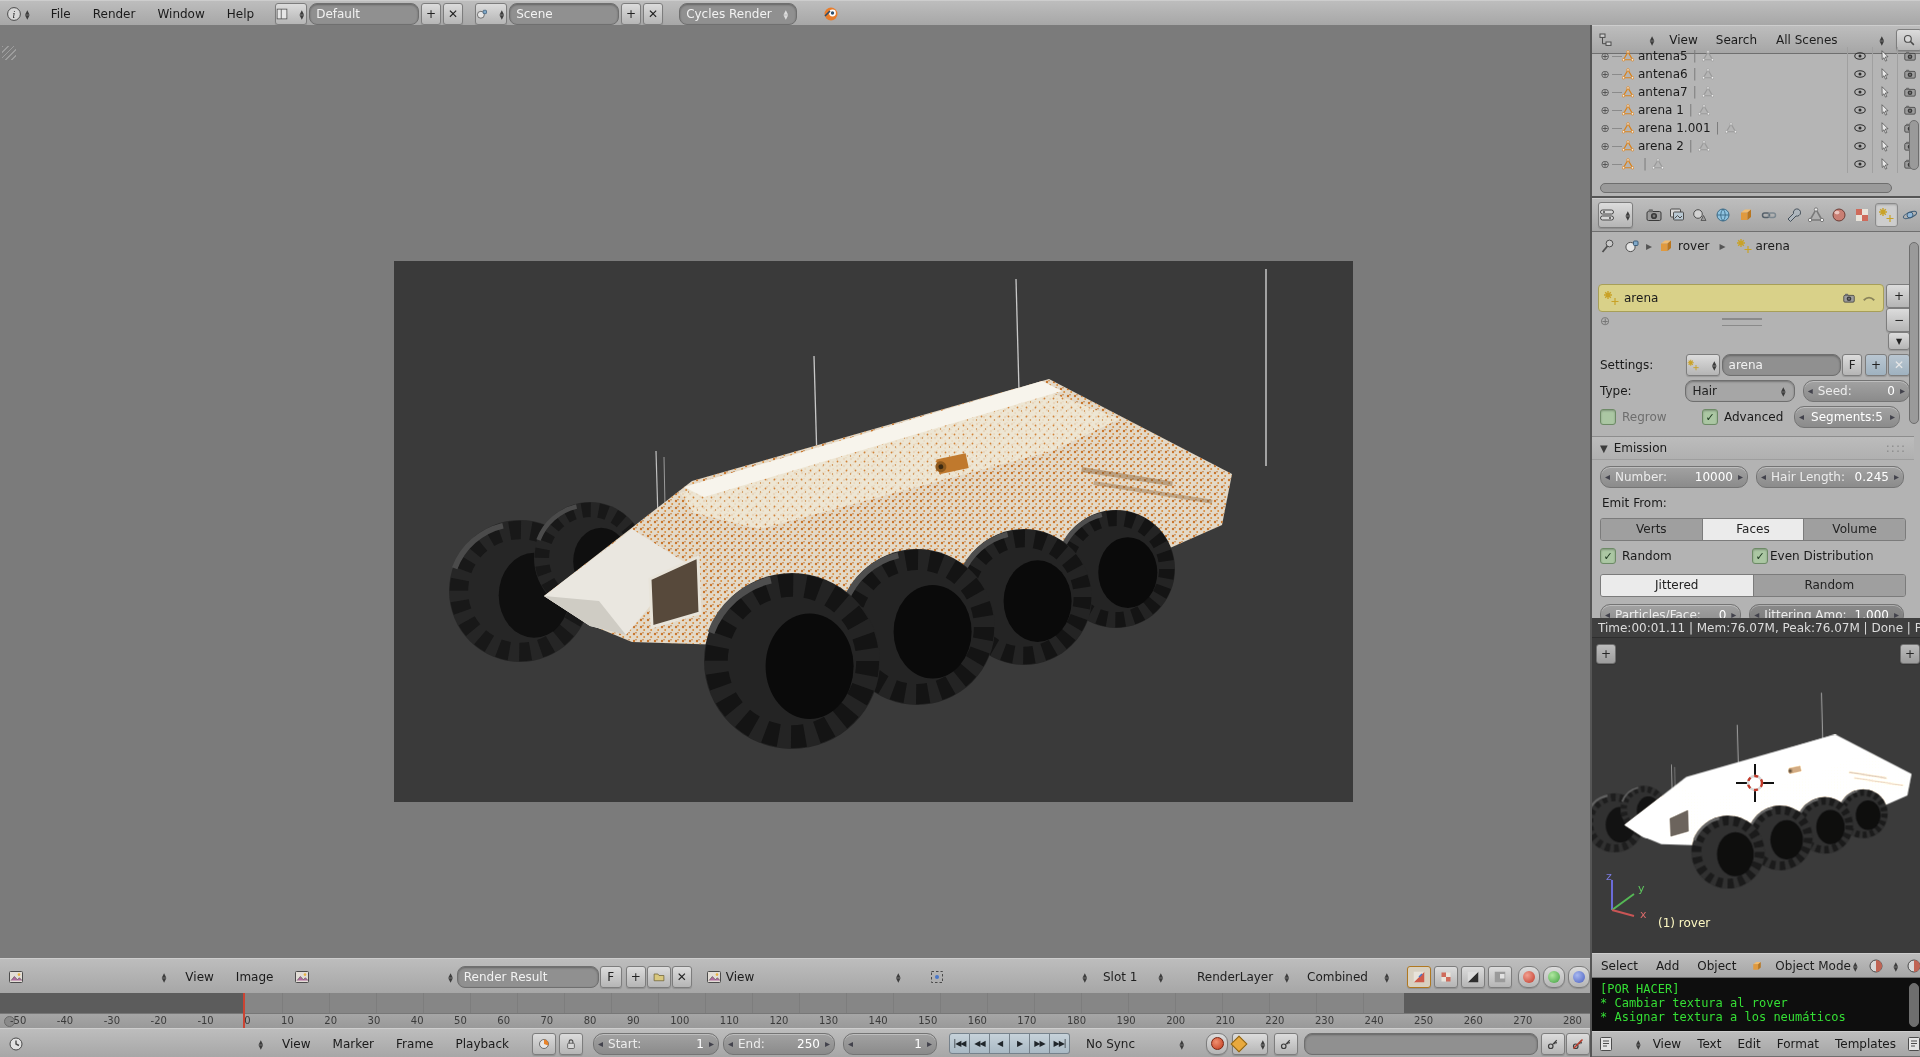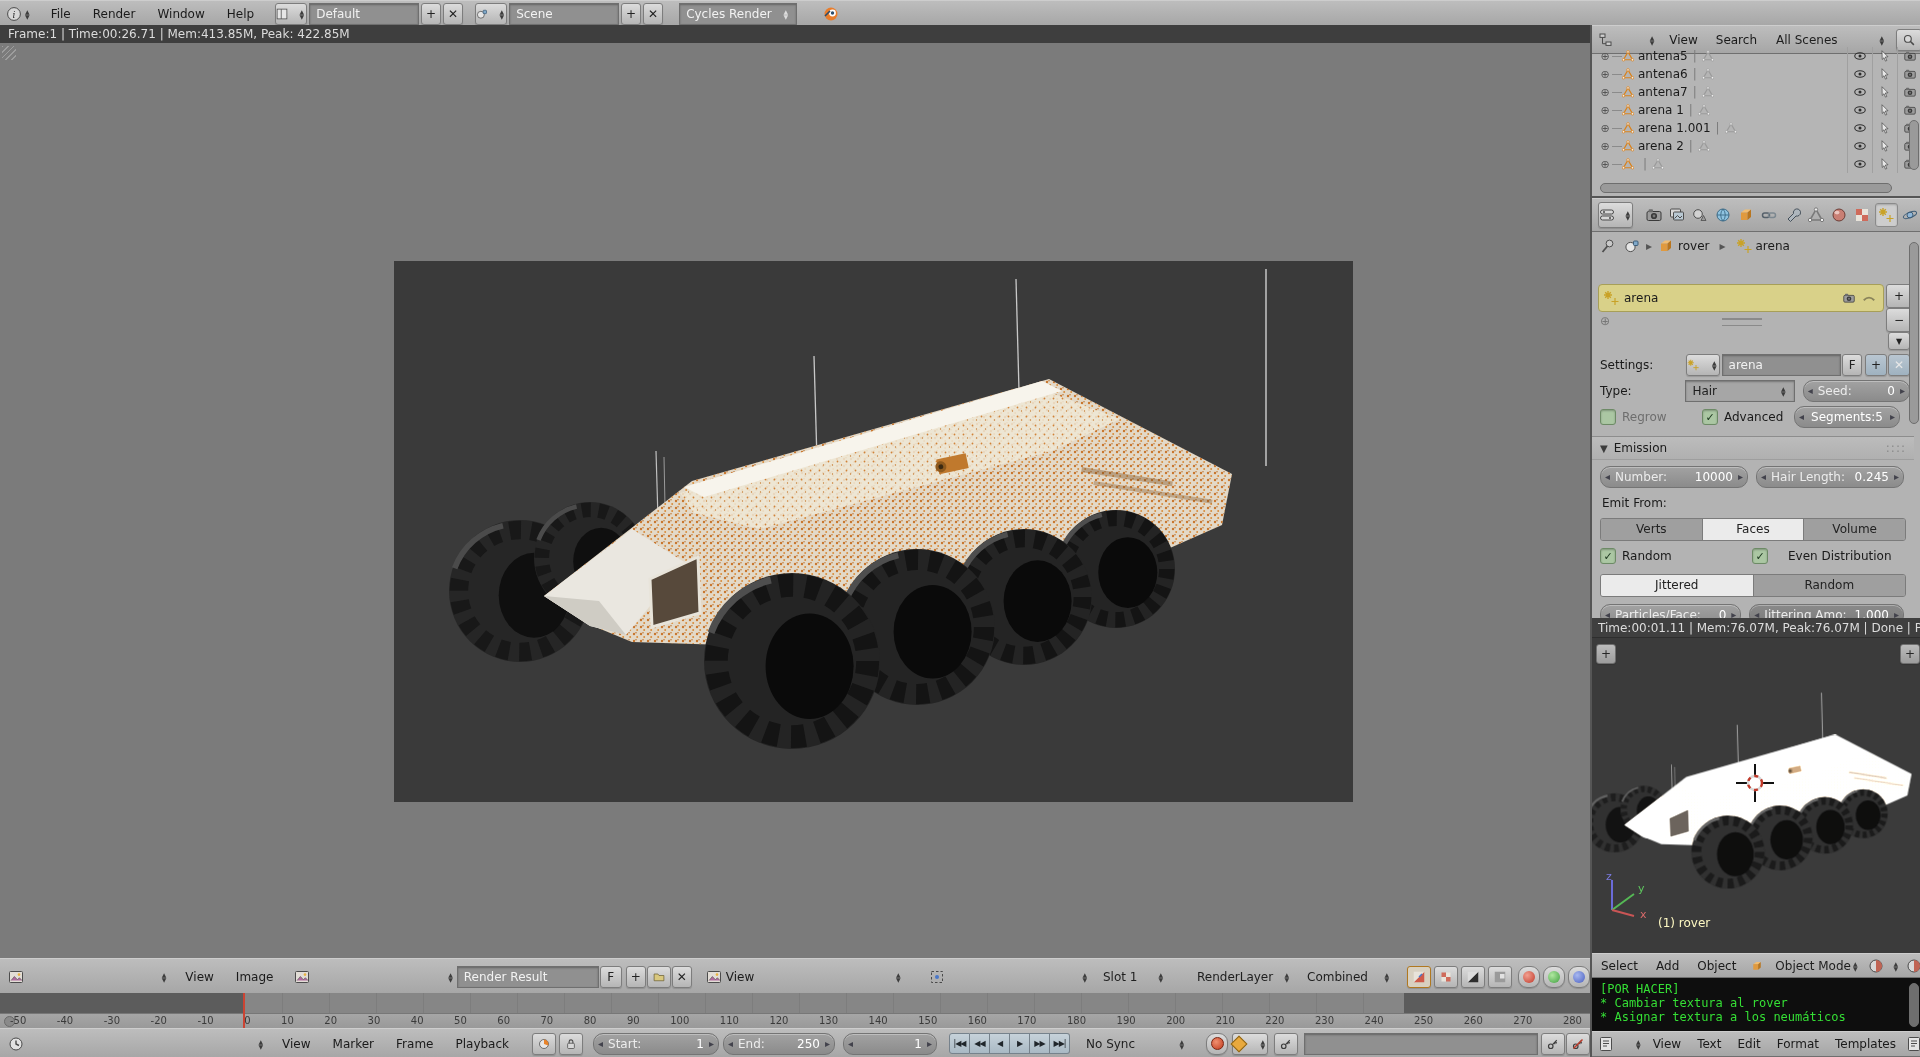--- a/index.html
+++ b/index.html
@@ -2,21 +2,21 @@
 <html><head>
 <meta charset="utf-8">
 <style>
   html,body{margin:0;padding:0;background:#2a2a2a}
   #app{position:relative;width:1920px;height:1057px;overflow:hidden;
        font-family:"DejaVu Sans","Liberation Sans",sans-serif;font-size:12px;color:#1a1a1a;background:#7b7b7b}
   .abs{position:absolute}
   .bar{background:linear-gradient(#bdbdbd,#a6a6a6);border-top:1px solid #cdcdcd;border-bottom:1px solid #6f6f6f;
        display:flex;align-items:center}
   .menu{padding:0 11px;white-space:nowrap}
-  .inset{background:#909090;border:1px solid #6f6f6f;border-radius:0;color:#f2f2f2;display:flex;align-items:center;
+  .inset{background:#909090;border:1px solid #6f6f6f;border-radius:8px;color:#f2f2f2;display:flex;align-items:center;
          padding:0 6px;height:20px;box-shadow:inset 0 1px 2px rgba(0,0,0,.3);white-space:nowrap}
   .btn{background:linear-gradient(#dcdcdc,#b5b5b5);border:1px solid #7d7d7d;border-radius:3px;height:20px;min-width:18px;
        display:flex;align-items:center;justify-content:center;color:#222;box-shadow:0 1px 1px rgba(0,0,0,.15)}
   .pill{border-radius:10px;background:linear-gradient(#a2a2a2,#8b8b8b);border:1px solid #747474;color:#fff;
         display:flex;align-items:center;height:20px;padding:0 3px;box-shadow:inset 0 1px 0 rgba(255,255,255,.3)}
   .pill .lab{color:#ececec;margin:0 4px;flex:1;white-space:nowrap}
   .pill .val{color:#fff;margin:0 4px;white-space:nowrap}
   .ar{color:#42424c;font-size:10px;line-height:1;padding:0 1px}
   .ud{display:inline-flex;flex-direction:column;justify-content:center;margin-left:auto;padding:0 2px;color:#3c3c3c}
   .ud::before{content:"▲";font-size:6px;line-height:5px}
@@ -224,23 +224,20 @@
       <svg class="s" viewBox="0 0 16 16">
           <circle cx="8" cy="8" r="6.5" fill="#e87d2c"></circle>
           <circle cx="9.5" cy="7" r="3.4" fill="#fff"></circle>
           <circle cx="9.5" cy="7" r="1.7" fill="#2a4d6e"></circle>
           <path d="M2 10 L7 5" stroke="#2a4d6e" stroke-width="1.6"></path>
         </svg>
     </span>
   </div>
 
   <div class="abs" style="left:0;top:25px;width:1590px;height:933px;background:#7b7b7b"></div>
-  <div class="abs dark" style="left:0;top:25px;width:1590px;height:18px;display:flex;align-items:center">
-    <span style="margin-left:8px;font-size:12px">Frame:1 | Time:00:26.71 | Mem:413.85M, Peak: 422.85M</span>
-  </div>
   <div class="abs hatch" style="left:2px;top:46px"></div>
 
   <svg class="abs" style="left:394px;top:261px" width="959" height="541" viewBox="0 0 959 541">
     <defs>
       <pattern id="spk" width="7" height="7" patternUnits="userSpaceOnUse">
         <circle cx="2" cy="2" r="1.2" fill="#c9762c"></circle>
           <circle cx="5.2" cy="5" r="1" fill="#d88a39"></circle>
           <circle cx="4" cy="0.8" r=".7" fill="#b96a24"></circle>
       </pattern>
       <pattern id="spk2" width="9" height="9" patternUnits="userSpaceOnUse">
@@ -959,21 +956,21 @@
     <div class="abs" style="left:10px;top:298px">Emit From:</div>
     <div class="abs" style="left:8px;top:320px;width:304px;display:flex;border:1px solid #7b7b7b;border-radius:3px;overflow:hidden">
       <span class="seg">Verts</span>
       <span class="seg on">Faces</span>
       <span class="seg">Volume</span>
     </div>
     <div class="abs" style="left:8px;top:350px;display:flex;align-items:center;width:304px">
       <span class="chk">✓</span>
       <span style="margin-left:6px;width:120px">Random</span>
       <span class="chk" style="margin-left:10px">✓</span>
-      <span style="margin-left:20px">Even Distribution</span>
+      <span style="margin-left:2px">Even Distribution</span>
     </div>
     <div class="abs" style="left:8px;top:376px;width:304px;display:flex;border:1px solid #7b7b7b;border-radius:3px;overflow:hidden">
       <span class="seg on">Jittered</span>
       <span class="seg">Random</span>
     </div>
     <div class="abs" style="left:8px;top:406px;display:flex;width:304px;gap:8px">
       <span class="pill" style="flex:1">
         <span class="ar">◂</span>
         <span class="lab">Particles/Face:</span>
         <span class="val">0</span>

